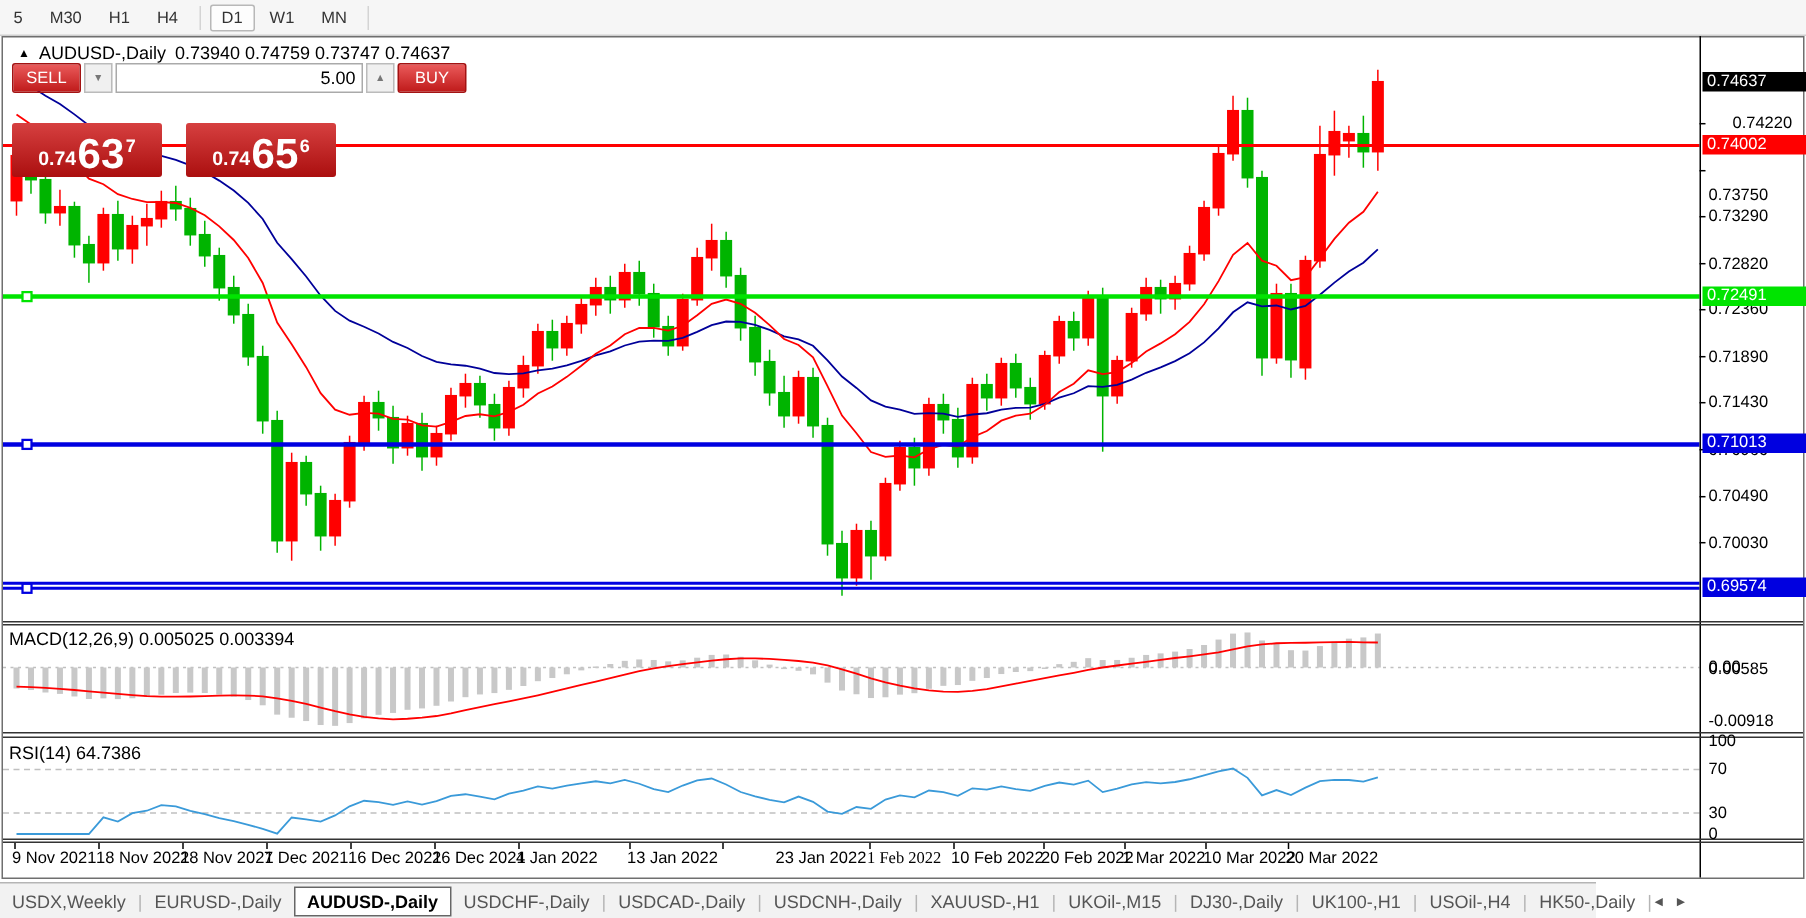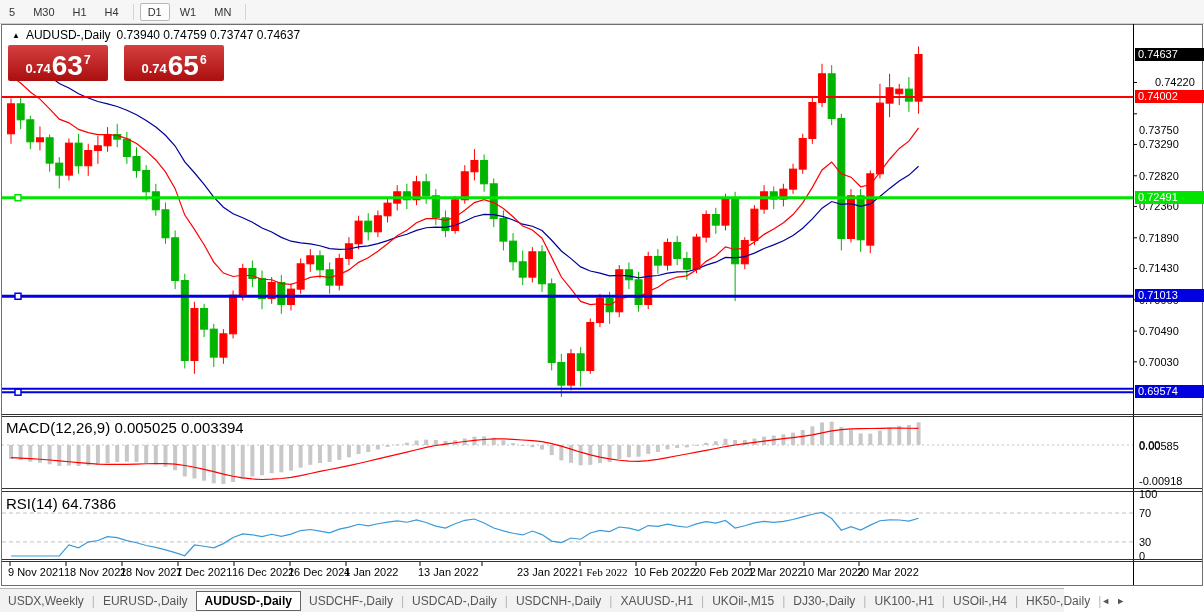--- a/index.html
+++ b/index.html
@@ -13,27 +13,27 @@
   .tbsep{width:1px;height:16px;background:#d4d4d4;margin:0 5px;}
   
   #title-row{position:absolute;left:12px;top:28px;font-size:12px;color:#000;display:flex;align-items:center;gap:6px;z-index:5;}
   #title-row .tri{font-size:8px;}
   
   #trade-panel{position:absolute;left:8px;top:42px;width:216px;z-index:6;}
   #tp-row1{display:flex;height:20px;gap:2px;}
   .tp-btn{flex:0 0 44px;background:linear-gradient(180deg,#ea5a5a,#c01b1b);color:#fff;font-size:11px;display:flex;align-items:center;justify-content:center;border:1px solid #a31212;border-radius:2px;}
   .spin{flex:0 0 17px;background:#f0f0f0;border:1px solid #bbb;display:flex;align-items:center;justify-content:center;font-size:7px;color:#777;}
   #vol-input{flex:1;border:1px solid #aaa;font-size:12px;text-align:right;padding:0 4px;font-family:"Liberation Sans",sans-serif;}
-  #tp-row2{display:flex;margin-top:3px;gap:16px;height:36px;}
+  #tp-row2{display:flex;margin-top:20px;gap:16px;height:36px;}
   .quote-box{flex:1;background:linear-gradient(180deg,#d64040,#ab0f0f);color:#fff;border-radius:2px;display:flex;align-items:flex-end;justify-content:center;padding-bottom:2px;}
   .quote-box .frac{font-size:13px;font-weight:bold;margin-bottom:3px;}
   .quote-box .big{font-size:28px;font-weight:bold;line-height:26px;margin:0 1px;}
   .quote-box .sup{font-size:12px;font-weight:bold;margin-bottom:12px;}
   
-  .panel-label{position:absolute;font-size:15px;color:#000;z-index:4;}
+  .panel-label{position:absolute;font-size:12px;color:#000;z-index:4;}
   .tick-label{position:absolute;font-size:11px;color:#000;left:1139px;transform:translateY(-6px);}
   .badge{position:absolute;left:1135px;width:66px;font-size:11px;color:#fff;padding:0 3px;height:13px;line-height:13px;transform:translateY(-7px);z-index:4;}
   .date-label{position:absolute;top:566px;font-size:11px;color:#000;white-space:nowrap;}
   
   #tabbar{position:absolute;left:0;top:588px;width:1064px;height:24px;background:#f2f2f2;border-top:1px solid #b5b5b5;display:flex;align-items:center;font-size:12px;color:#555;z-index:7;}
   .tab{padding:2px 8px;white-space:nowrap;cursor:default;}
   .tab.active{background:#fff;border:1px solid #666;color:#000;font-weight:bold;}
   .tab-sep{color:#b5b5b5;}
   #tab-arrows{margin-left:auto;margin-right:6px;display:flex;gap:6px;color:#555;font-size:9px;}
 </style>
@@ -391,20 +391,31 @@
     <span class="tbsep"></span>
   </div>
 
   <div id="title-row">
     <span class="tri">▲</span>
     <span>AUDUSD-,Daily</span>
     <span>0.73940 0.74759 0.73747 0.74637</span>
   </div>
 
   <div id="trade-panel">
+    <div id="tp-row1">
+      <div class="tp-btn">SELL</div>
+      <div class="spin">
+          <span>▼</span>
+        </div>
+      <input id="vol-input" value="5.00" style="">
+      <div class="spin">
+          <span>▲</span>
+        </div>
+      <div class="tp-btn">BUY</div>
+    </div>
     <div id="tp-row2">
       <div class="quote-box">
         <span class="frac">0.74</span>
         <span class="big">63</span>
         <span class="sup">7</span>
       </div>
       <div class="quote-box">
         <span class="frac">0.74</span>
         <span class="big">65</span>
         <span class="sup">6</span>

